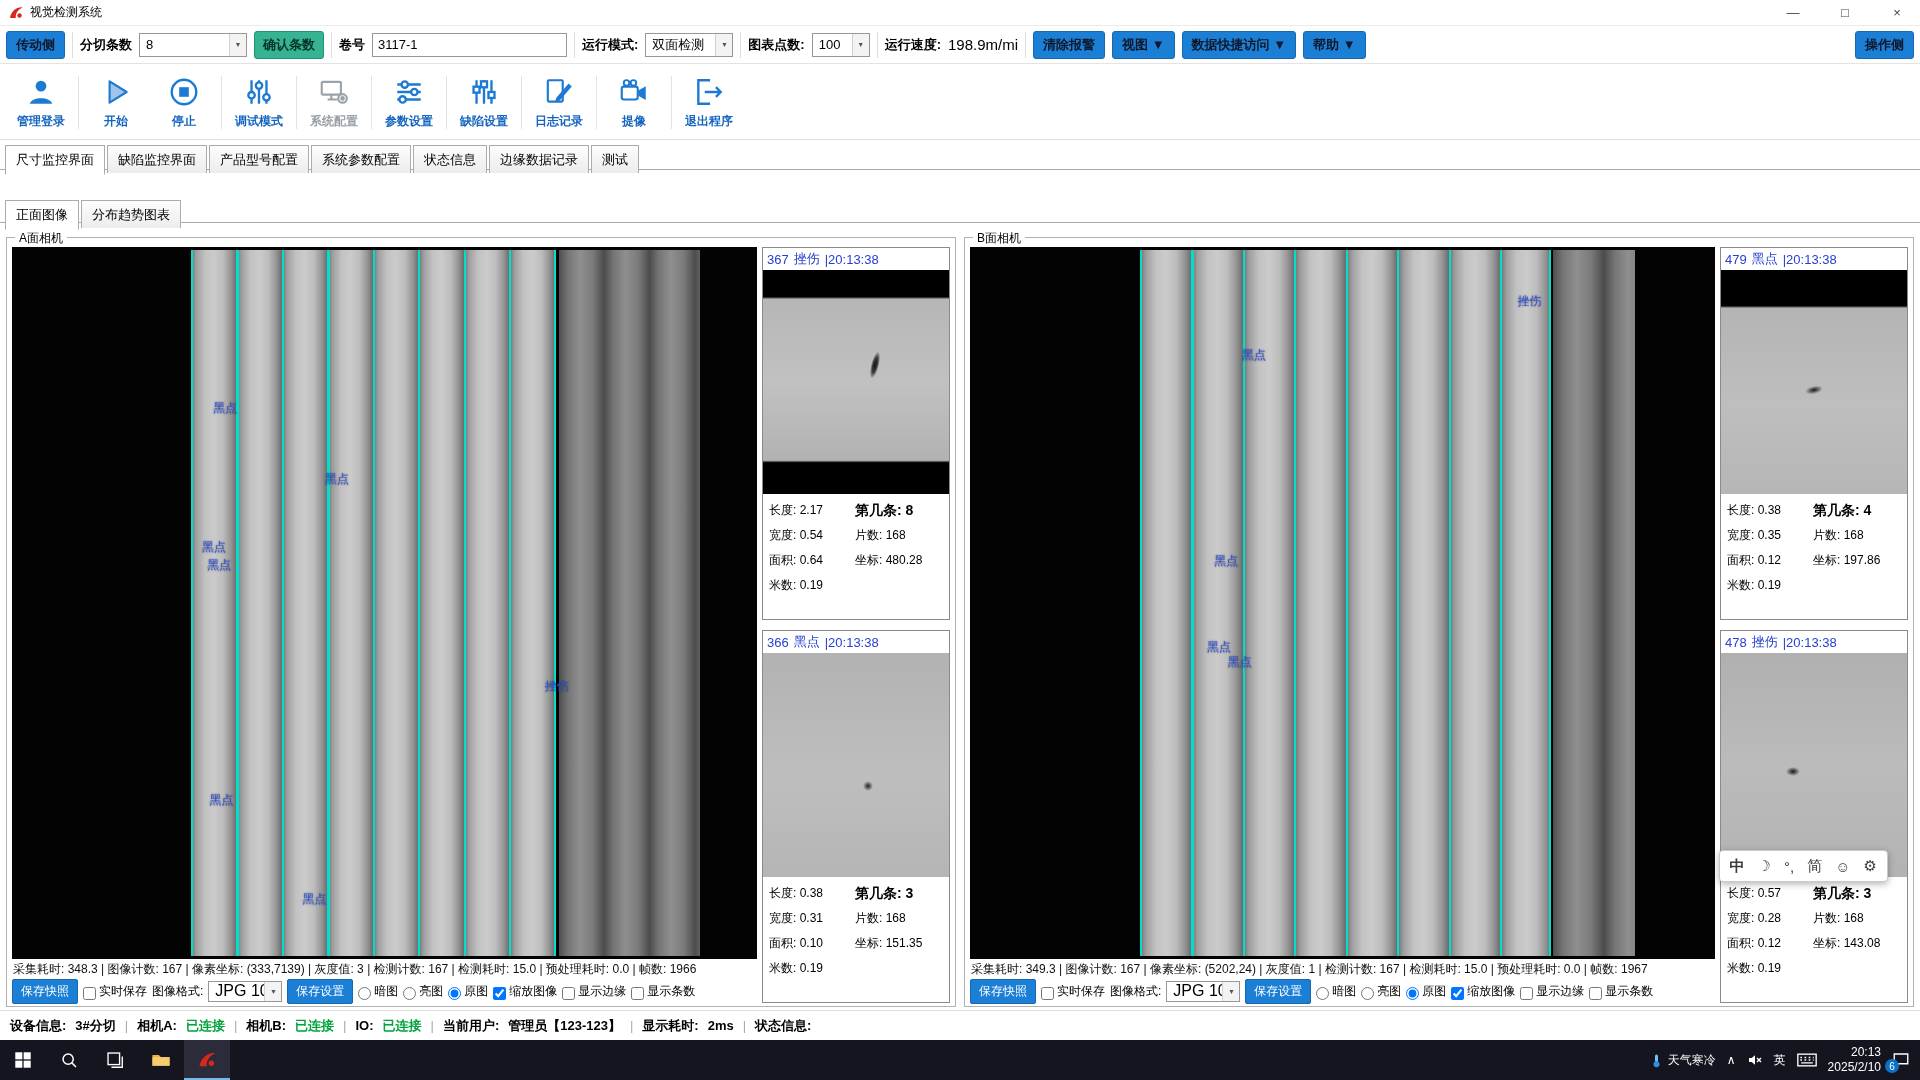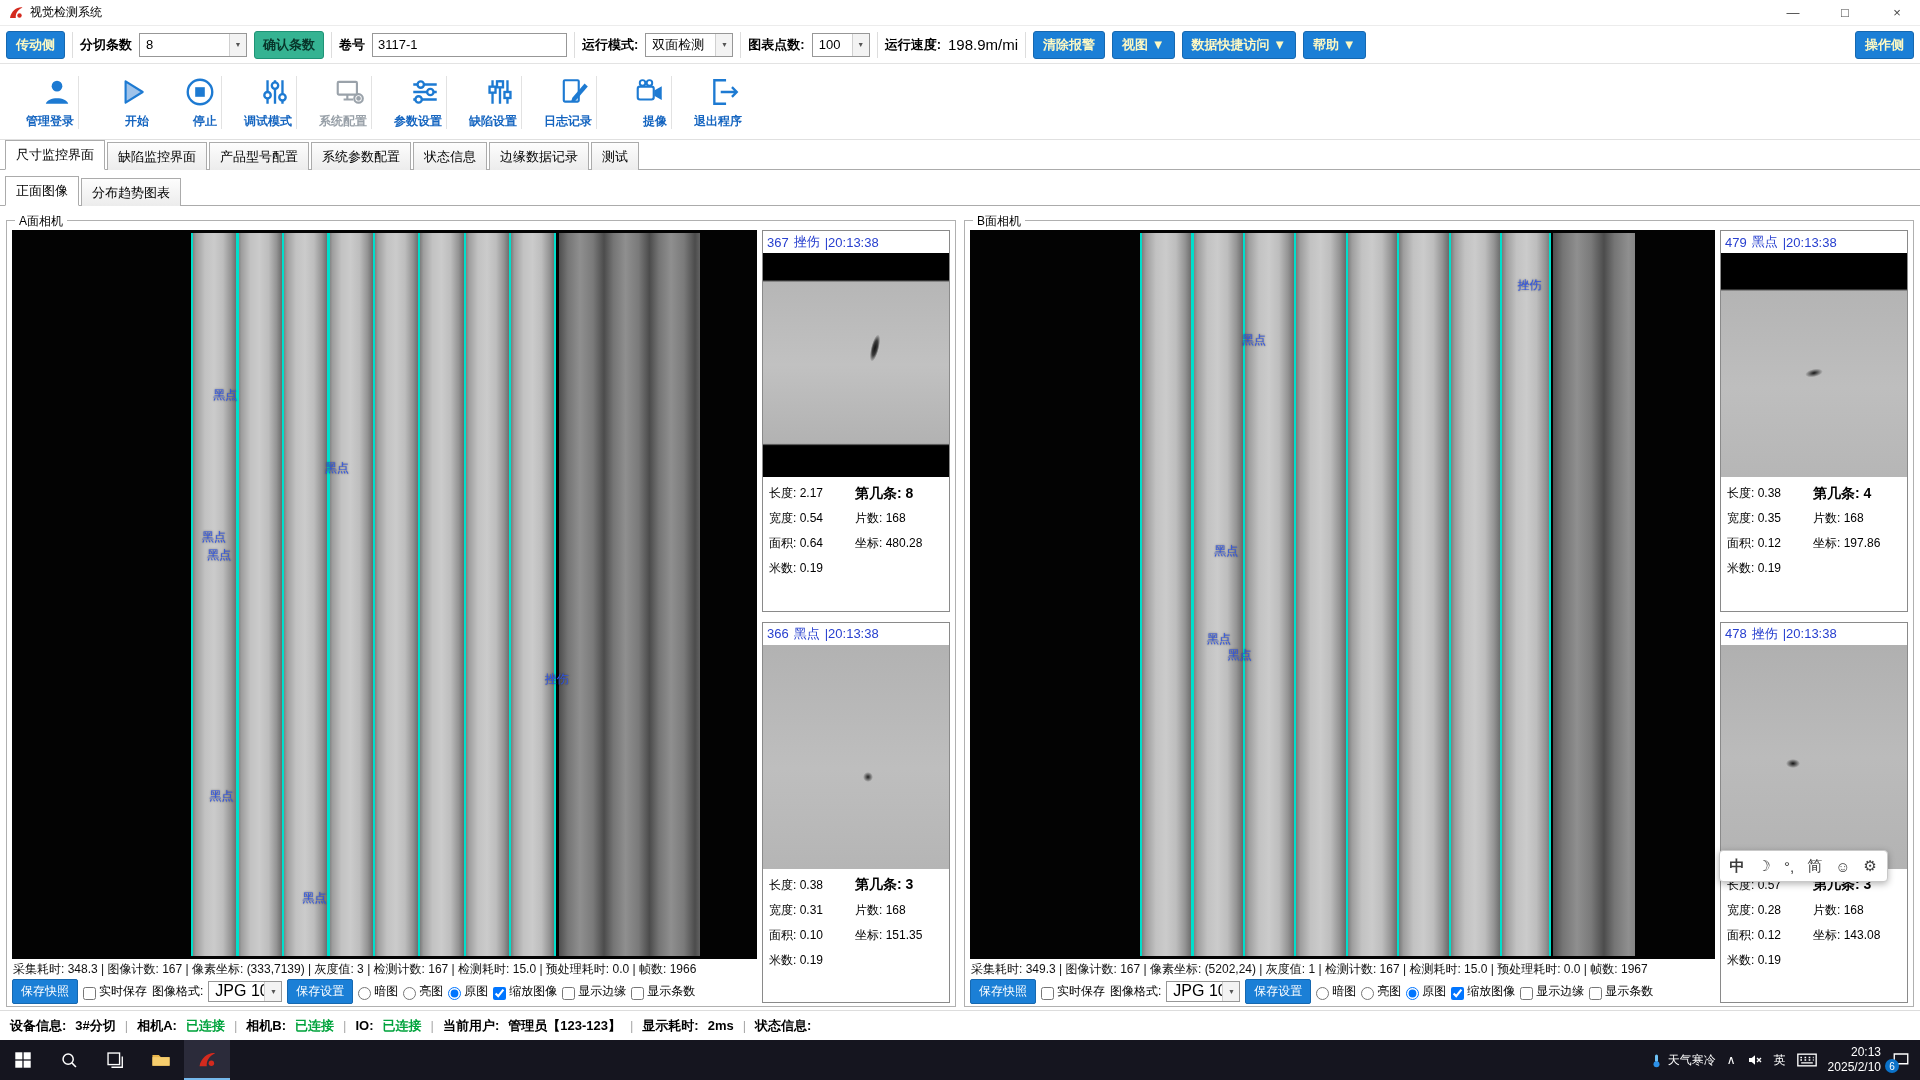--- a/index.html
+++ b/index.html
@@ -11,44 +11,44 @@
 .titlebar{height:26px;display:flex;align-items:center;gap:6px;padding-left:8px;background:#fff;border-bottom:1px solid #ececec}
 .tb-logo{width:16px;height:16px;display:inline-flex}
 .tb-title{font-size:12px}
 .tb-spacer{flex:1}
 .tb-btn{width:46px;height:25px;display:flex;align-items:center;justify-content:center;font-size:13px;color:#444;cursor:pointer}
 
 
 .toolbar{height:38px;display:flex;align-items:center;gap:7px;padding:0 6px;background:#fff;border-bottom:1px solid #e3e3e3;white-space:nowrap}
 .v-sep{width:1px;height:26px;background:#ddd;flex:none}
 .lbl{font-weight:700;font-size:13px}
-.btn-blue{background:#1b7fd6;color:#fef9c3;border:1px solid #1668b0;border-radius:3px;padding:4px 9px;font-size:13px;font-weight:700;cursor:pointer;flex:none}
+.btn-blue{background:#1b7fd6;color:#0f172a;border:1px solid #1668b0;border-radius:3px;padding:4px 9px;font-size:13px;font-weight:700;cursor:pointer;flex:none}
 .btn-teal{background:#35b392;color:#08352a;border:1px solid #1f9376;border-radius:3px;padding:4px 8px;font-size:13px;font-weight:700;cursor:pointer;flex:none}
 .fselect{display:inline-flex;align-items:center;border:1px solid #979797;background:#fff;height:24px;cursor:pointer;flex:none}
 .fselect .val{padding:0 6px;font-size:13px;flex:1;overflow:hidden}
 .fselect .arr{width:17px;align-self:stretch;border-left:1px solid #d0d0d0;background:#f3f3f3;display:flex;align-items:center;justify-content:center;font-size:7px;color:#555}
 .tinput{height:24px;border:1px solid #979797;padding:0 5px;font-size:13px;width:195px}
 .speed-val{font-size:15px;font-weight:400}
 .spacer{flex:1}
 
 
 .ribbon{height:76px;display:flex;align-items:stretch;gap:2px;padding:4px 8px 2px;background:#fff;border-bottom:1px solid #e0e0e0}
-.ribbon-item{width:66px;display:flex;flex-direction:column;align-items:flex-end;justify-content:center;gap:4px;cursor:pointer}
+.ribbon-item{width:66px;display:flex;flex-direction:column;align-items:center;justify-content:center;gap:4px;cursor:pointer}
 .ribbon-sep{width:1px;background:#e2e2e2;margin:8px 2px}
 .ricon{width:34px;height:34px;display:flex;align-items:center;justify-content:center}
 .rlabel{font-size:12px;color:#1565c0;font-weight:700}
 .rlabel.gray{color:#98a0a8}
 
 
-.tabs-row{display:flex;align-items:flex-end;padding:4px 5px 0;background:#fff;border-bottom:1px solid #ababab}
+.tabs-row{display:flex;align-items:flex-start;padding:4px 5px 0;background:#fff;border-bottom:1px solid #ababab}
 .tab{border:1px solid #ababab;border-bottom:none;background:linear-gradient(#fdfdfd,#ececec);
   padding:5px 10px 4px;font-size:13px;margin-right:2px;cursor:pointer;position:relative;top:1px}
 .tab.active{background:#fff;padding-bottom:5px;top:1px;border-bottom:1px solid #fff}
 .maintabs{height:30px}
-.subtabs{height:28px;margin-top:8px}
+.subtabs{height:28px;margin-top:25px}
 
 
 .tab-page{flex:1;display:flex;flex-direction:column;min-height:0}
 .content{flex:1;display:flex;gap:8px;padding:10px 6px 3px;min-height:0}
 .panel{flex:1;border:1px solid #b0b0b0;position:relative;margin-top:4px;display:flex;flex-direction:column;padding:9px 5px 3px;min-width:0;background:#fff}
 .panel-title{position:absolute;top:-8px;left:8px;background:#fff;padding:0 4px;font-size:12px}
 .panel-body{flex:1;display:flex;gap:5px;min-height:0}
 .cam-wrap{flex:1;display:flex;flex-direction:column;min-width:0}
 .camera-view{flex:1;position:relative;background:#030303;overflow:hidden}
 .zone{position:absolute;top:3px;bottom:3px}

